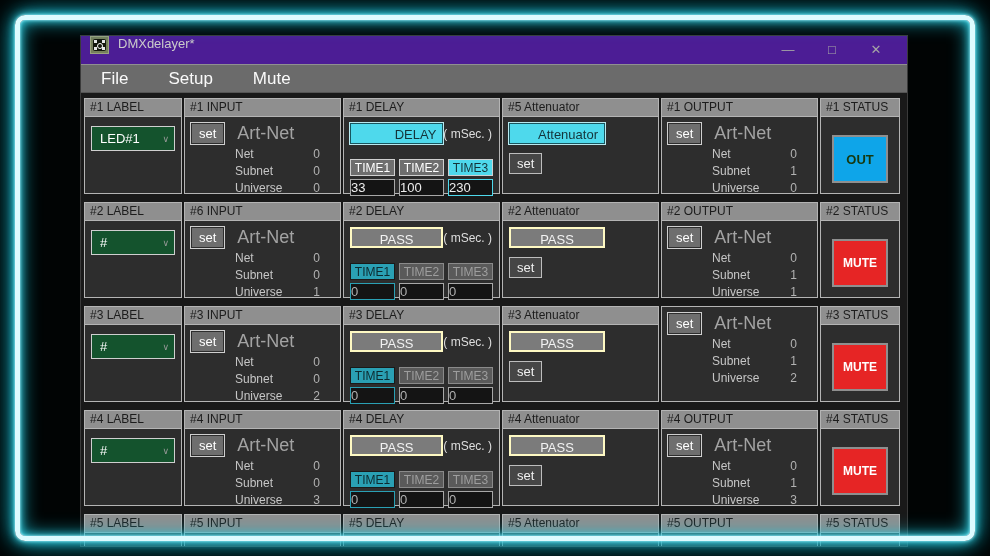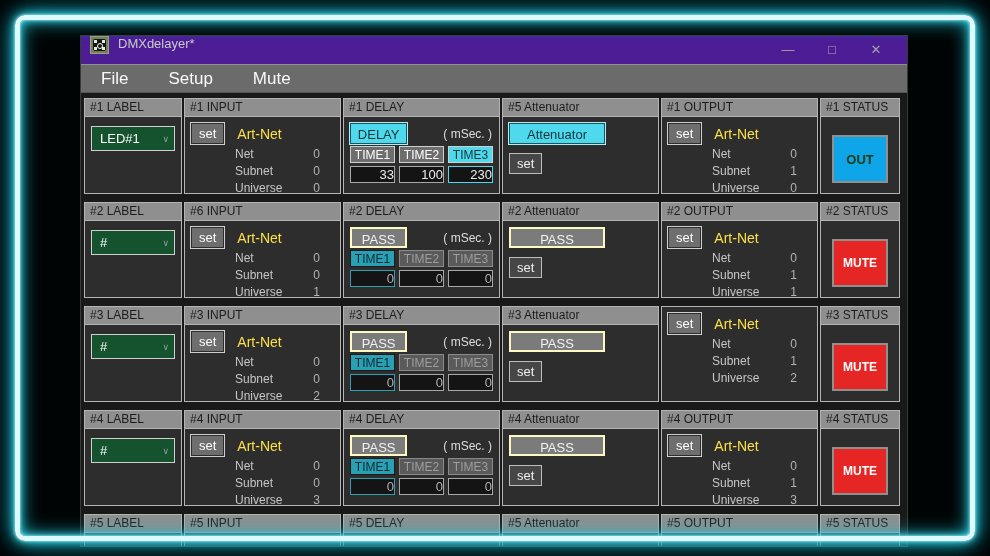--- a/index.html
+++ b/index.html
@@ -38,42 +38,42 @@
     padding-left:5px;border-bottom:1px solid #b4b4b4;white-space:nowrap;overflow:hidden;}
   .panel-body{height:77px;padding:6px;box-sizing:border-box;position:relative;}
   
   .dropdown{margin-top:3px;height:25px;background:#14532d;border:1px solid #cfcfcf;
     display:flex;align-items:center;color:#fff;font-size:13px;padding-left:8px;box-sizing:border-box;}
   .dd-chevron{margin-left:auto;color:#9a9a9a;font-size:9px;padding-right:5px;}
   
   .io-top{display:flex;align-items:center;gap:13px;margin-bottom:2px;}
   .set-btn{background:#6e6e6e;color:#fff;font-size:13px;line-height:17px;padding:1px 7px;
     border:1px solid #2d2d2d;outline:1px solid #cfcfcf;font-family:inherit;}
-  .artnet{color:#fde047;font-size:14px;}
+  .artnet{color:#a3a3a3;font-size:18px;}
   .io-row{display:flex;justify-content:space-between;color:#c6c6c6;font-size:12px;
     padding:0 14px 0 44px;line-height:17px;}
   .io-row .io-val{color:#b2b2b2;}
   
   .delay-top{display:flex;align-items:center;justify-content:space-between;}
   .mode-btn{width:96px;height:21px;font-size:13px;text-align:center;line-height:19px;
     box-sizing:border-box;font-family:inherit;}
   .ch-active .mode-btn{background:#4ed9ec;color:#14343a;border:1px solid #17565f;
-    box-shadow:0 0 0 1px #b7e9f0;}
+    box-shadow:0 0 0 1px #b7e9f0;text-align:right;}
   .ch-inactive .mode-btn{background:#7b7b7b;color:#f2f2f2;border:2px solid #fef9c3;}
-  .msec{color:#dedede;font-size:12px;padding-right:1px;white-space:nowrap;padding-left:36px;}
+  .msec{color:#dedede;font-size:12px;padding-right:1px;white-space:nowrap;}
   .tabs,.vals{display:grid;grid-template-columns:repeat(3,1fr);gap:4px;}
-  .tabs{margin-top:2px;}
+  .tabs{margin-top:15px;}
   .vals{margin-top:3px;}
   .tab{height:17px;font-size:12px;text-align:center;line-height:17px;box-sizing:border-box;}
   .ch-active .tab-idle{background:#6e6e6e;color:#fff;border:1px solid #cfcfcf;}
   .ch-active .tab-sel{background:#4ed9ec;color:#14343a;border:1px solid #cfcfcf;}
   .ch-inactive .tab-idle{background:#5a5a5a;color:#9e9e9e;border:1px solid #8a8a8a;}
   .ch-inactive .tab-sel{background:#2aa0b4;color:#0d2a30;border:1px solid #1a1a1a;}
   .val{height:17px;background:#141414;border:1px solid #a8a8a8;color:#ededed;font-size:13px;
-    text-align:right;line-height:16px;box-sizing:border-box;}
+    text-align:left;line-height:16px;box-sizing:border-box;}
   .ch-inactive .val{color:#b0b0b0;}
   .ch-active .val-sel{border-color:#4ed9ec;}
   .ch-inactive .val-sel{border-color:#2aa0b4;}
   
   .atten-set{margin-top:9px;display:inline-block;background:#464646;color:#f0f0f0;
     border:1px solid #bdbdbd;font-size:13px;line-height:17px;padding:1px 7px;font-family:inherit;}
   
   .status-indicator{width:52px;height:44px;display:flex;align-items:center;justify-content:center;
     font-weight:bold;border:2px solid #8f8f8f;margin:12px auto 0;box-sizing:content-box;}
   .status-indicator.out{background:#0ea5e9;color:#16390f;font-size:13px;}

